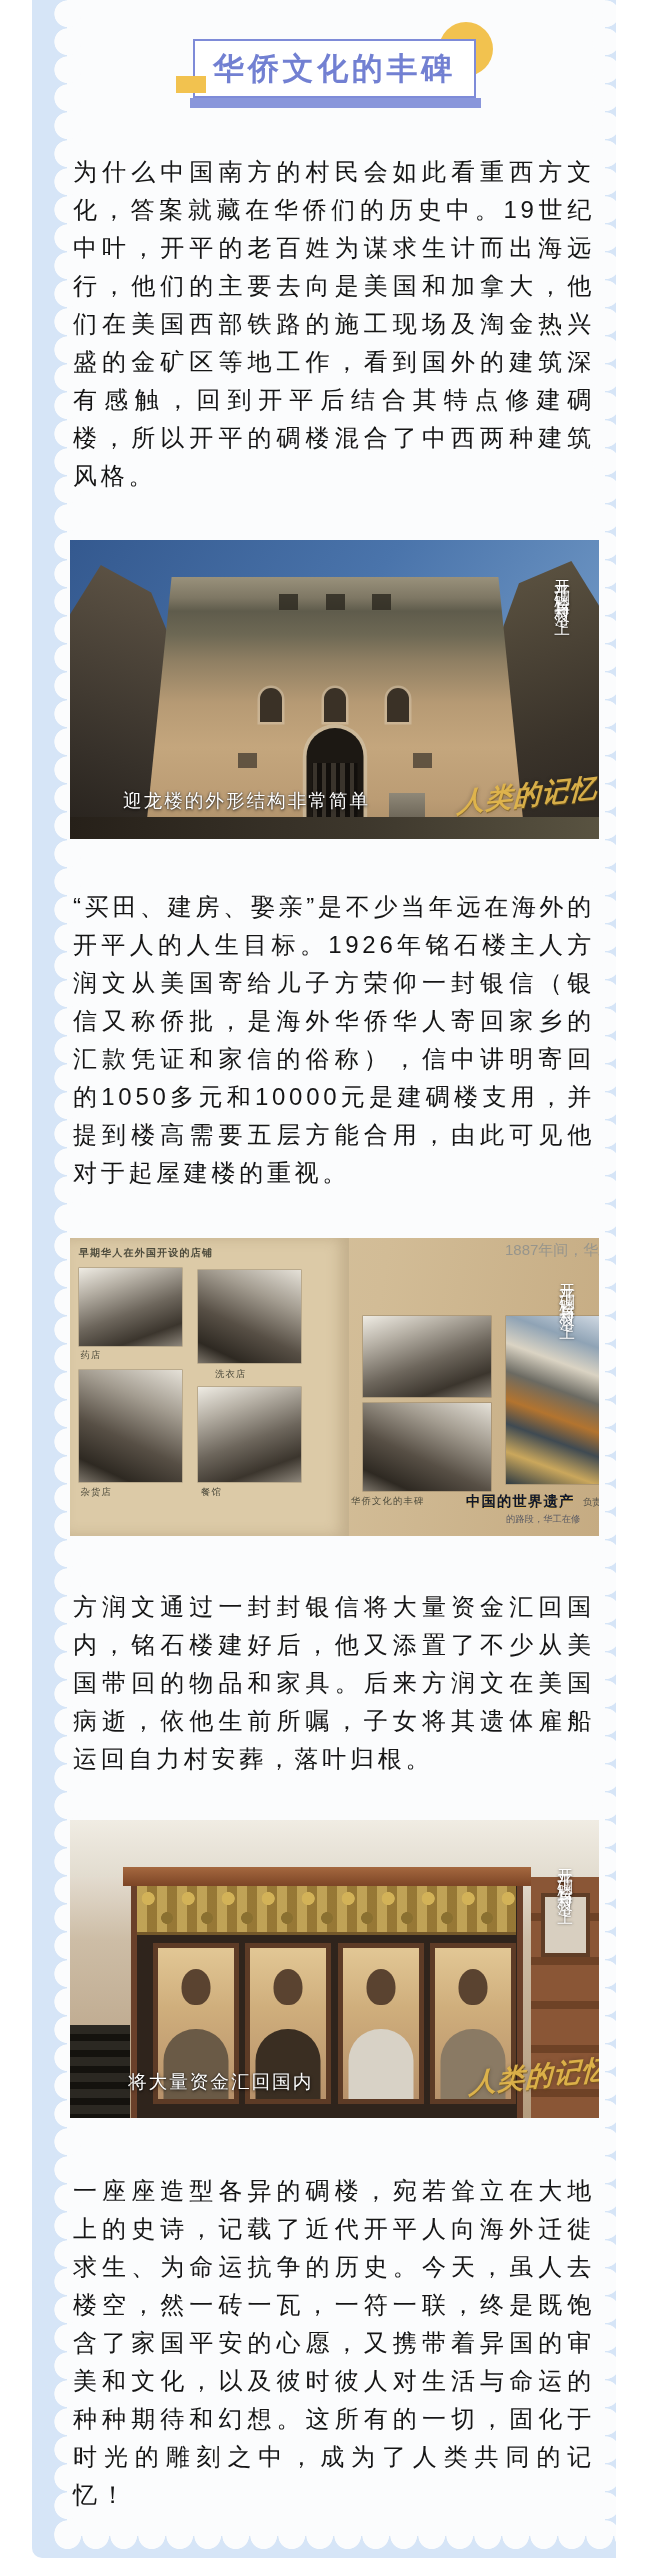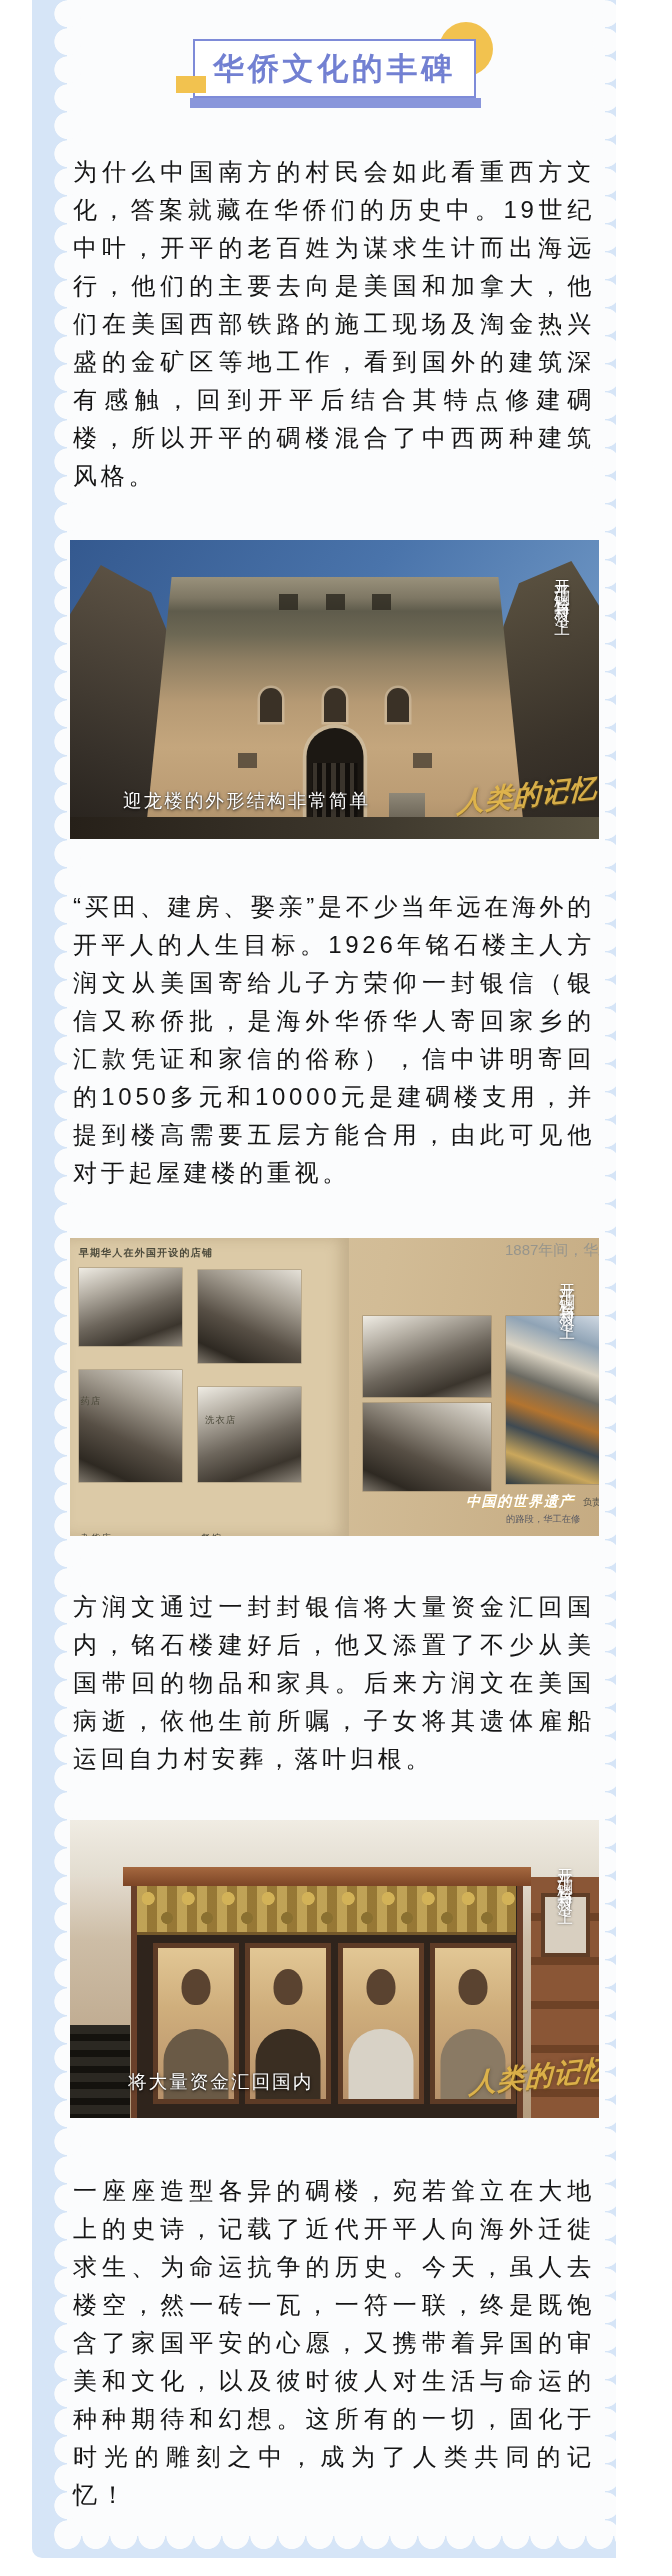--- a/index.html
+++ b/index.html
@@ -64,27 +64,27 @@
   .f1-block{position:absolute;left:319px;bottom:18.7px;width:36px;height:27px;
       background:linear-gradient(180deg,#8f8878,#6b6456);}
   
   .f2-bg{position:absolute;inset:0;background:linear-gradient(100deg,#d9c7a5 0%,#d2bc96 55%,#c5ab82 100%);}
   .f2-board{position:absolute;left:0;top:0;width:279px;height:298px;background:#dccaa7;
       box-shadow:inset -8.7px 0 13.7px rgba(120,95,60,.25);}
   .f2-head{position:absolute;left:8.7px;top:7.5px;font-size:10px;color:#4d4b3c;letter-spacing:1.2px;font-weight:700;}
   .bw{position:absolute;background:linear-gradient(160deg,#efece4 0%,#b7b1a6 25%,#6d665c 55%,#3b352d 80%,#8d867b 100%);
       box-shadow:0 0 0 0.6px rgba(60,50,40,.35);}
   .bw2{background:linear-gradient(205deg,#e5e1d8 0%,#a39c90 30%,#574f45 60%,#2e2922 85%,#7c756a 100%);}
-  .f2-label{position:absolute;font-size:9.3px;color:#4d4b3c;letter-spacing:1.2px;margin-top:46px;}
+  .f2-label{position:absolute;font-size:9.3px;color:#4d4b3c;letter-spacing:1.2px;}
   .f2-note{position:absolute;left:435px;top:2.5px;font-size:15px;color:#97958c;white-space:nowrap;}
   .f2-paint{position:absolute;left:436px;top:78px;width:93px;height:168px;
       background:linear-gradient(200deg,#cfd8e2 0%,#8fa3b5 16%,#dad3c3 30%,#6b6a62 44%,#b3742f 58%,
                  #3f4a52 70%,#caa75c 84%,#2e3a42 100%);box-shadow:0 0 0 0.6px rgba(60,50,40,.3);}
-  .f2-red{position:absolute;left:396px;top:254px;font-size:14.3px;font-weight:700;color:#ffffff;
-      letter-spacing:1.2px;text-shadow:0 0.6px 0 rgba(220,180,90,.8);white-space:nowrap;font-style:italic;}
+  .f2-red{position:absolute;left:396px;top:254px;font-size:14.3px;font-weight:700;color:#0f172a;
+      letter-spacing:1.2px;text-shadow:0 0.6px 0 rgba(220,180,90,.8);white-space:nowrap;}
   .f2-red-sfx{position:absolute;left:513px;top:258px;font-size:9.3px;color:#55524a;white-space:nowrap;}
   .f2-note2{position:absolute;left:436px;top:275px;font-size:9.3px;color:#5c5c64;white-space:nowrap;}
   
   .f3-bg{position:absolute;inset:0;background:linear-gradient(180deg,#ece7de 0%,#e4ddd1 18%,#cdbda6 40%,#b49c7e 100%);}
   .f3-ceiling{position:absolute;left:0;top:0;width:529px;height:57px;background:linear-gradient(180deg,#f0ece3,#e2dccf);}
   .f3-beam{position:absolute;left:53px;top:47px;width:408px;height:18.7px;
       background:linear-gradient(180deg,#a5683f,#7c4526);}
   .f3-unit{position:absolute;left:61px;top:66px;width:392px;height:232px;background:#2f241c;
       border-left:6.2px solid #6a402a;border-right:6.2px solid #6a402a;box-sizing:border-box;}
   .f3-valance{position:absolute;left:0;top:0;width:379px;height:49px;background-color:#ab8c41;
@@ -152,21 +152,21 @@
 
   <div class="fig" style="top:1238px;height:298px;">
     <div class="f2-bg"></div>
     <div class="f2-board"></div>
     <div class="f2-head">早期华人在外国开设的店铺</div>
     <div class="bw" style="left:9.3px;top:30px;width:103px;height:78px;"></div>
     <div class="bw bw2" style="left:128px;top:32px;width:103px;height:93px;"></div>
     <div class="bw bw2" style="left:9.3px;top:132px;width:103px;height:112px;"></div>
     <div class="bw" style="left:128px;top:149px;width:103px;height:95px;"></div>
     <div class="f2-label" style="left:10.6px;top:111px;">药店</div>
-    <div class="f2-label" style="left:135px;top:130px;">洗衣店</div>
+    <div class="f2-label" style="left:145px;top:130px;">洗衣店</div>
     <div class="f2-label" style="left:10.6px;top:248px;">杂货店</div>
     <div class="f2-label" style="left:131px;top:248px;">餐馆</div>
     <div class="bw" style="left:293px;top:78px;width:128px;height:81px;"></div>
     <div class="bw bw2" style="left:293px;top:165px;width:128px;height:88px;"></div>
     <div class="f2-label" style="left:281px;top:257px;">华侨文化的丰碑</div>
     <div class="f2-paint"></div>
     <div class="f2-note">1887年间，华工在修</div>
     <div class="fig-series" style="left:486px;top:34px;height:205px;">开平碉楼与村落（上）</div>
     <div class="f2-red">中国的世界遗产</div>
     <div class="f2-red-sfx">负责</div>

